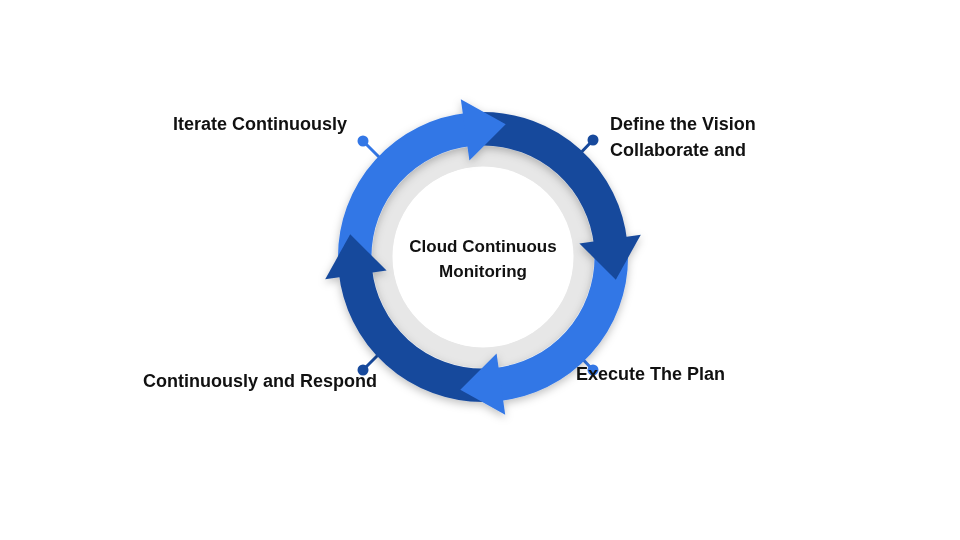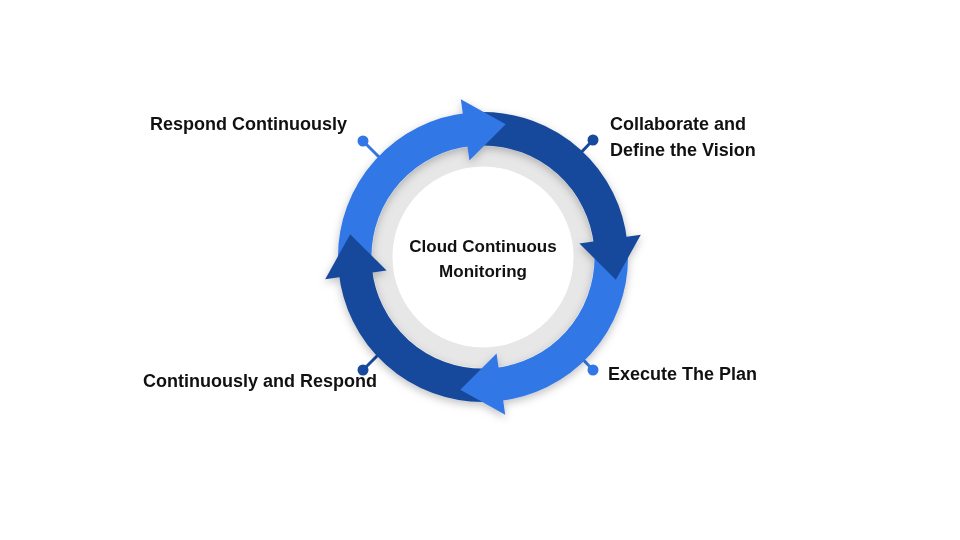--- a/index.html
+++ b/index.html
@@ -23,21 +23,21 @@
   .step-label {
     position: absolute;
     font-size: 18px;
     font-weight: bold;
     color: #111111;
     line-height: 26px;
     white-space: nowrap;
   }
   .label-tl { left: 147px; top: 111px; width: 200px; text-align: right; }
   .label-tr { left: 610px; top: 111px; text-align: left; }
-  .label-br { left: 608px; top: 361px; text-align: left; }
+  .label-br { left: 576px; top: 361px; text-align: left; }
   .label-bl { left: 143px; top: 368px; text-align: left; }
   .center-text {
     font-size: 17px;
     font-weight: bold;
     fill: #111111;
     font-family: "Liberation Sans", sans-serif;
   }
 </style>
 </head>
 <body>
@@ -77,24 +77,24 @@
       <polygon points="0,-31 41,0 0,31" transform="translate(465.1,129.9) rotate(-8)" fill="#3377E6"></polygon>
       <polygon points="0,-31 41,0 0,31" transform="translate(610.1,239.1) rotate(82)" fill="#17499C"></polygon>
       <polygon points="0,-31 41,0 0,31" transform="translate(500.9,384.1) rotate(172)" fill="#3377E6"></polygon>
       <polygon points="0,-31 41,0 0,31" transform="translate(355.9,274.9) rotate(262)" fill="#17499C"></polygon>
     </g>
 
     <text x="483" y="252" text-anchor="middle" class="center-text">Cloud Continuous</text>
     <text x="483" y="277" text-anchor="middle" class="center-text">Monitoring</text>
   </svg>
 
-  <div class="step-label label-tl">Respond Continuously</div>
+  <div class="step-label label-tl">Iterate Continuously</div>
 
   <div class="step-label label-tr">
+    <div>Define the Vision</div>
     <div>Collaborate and</div>
-    <div>Define the Vision</div>
   </div>
 
   <div class="step-label label-br">Execute The Plan</div>
 
   <div class="step-label label-bl">Continuously and Respond</div>
 
 </div>
 
 </body></html>

